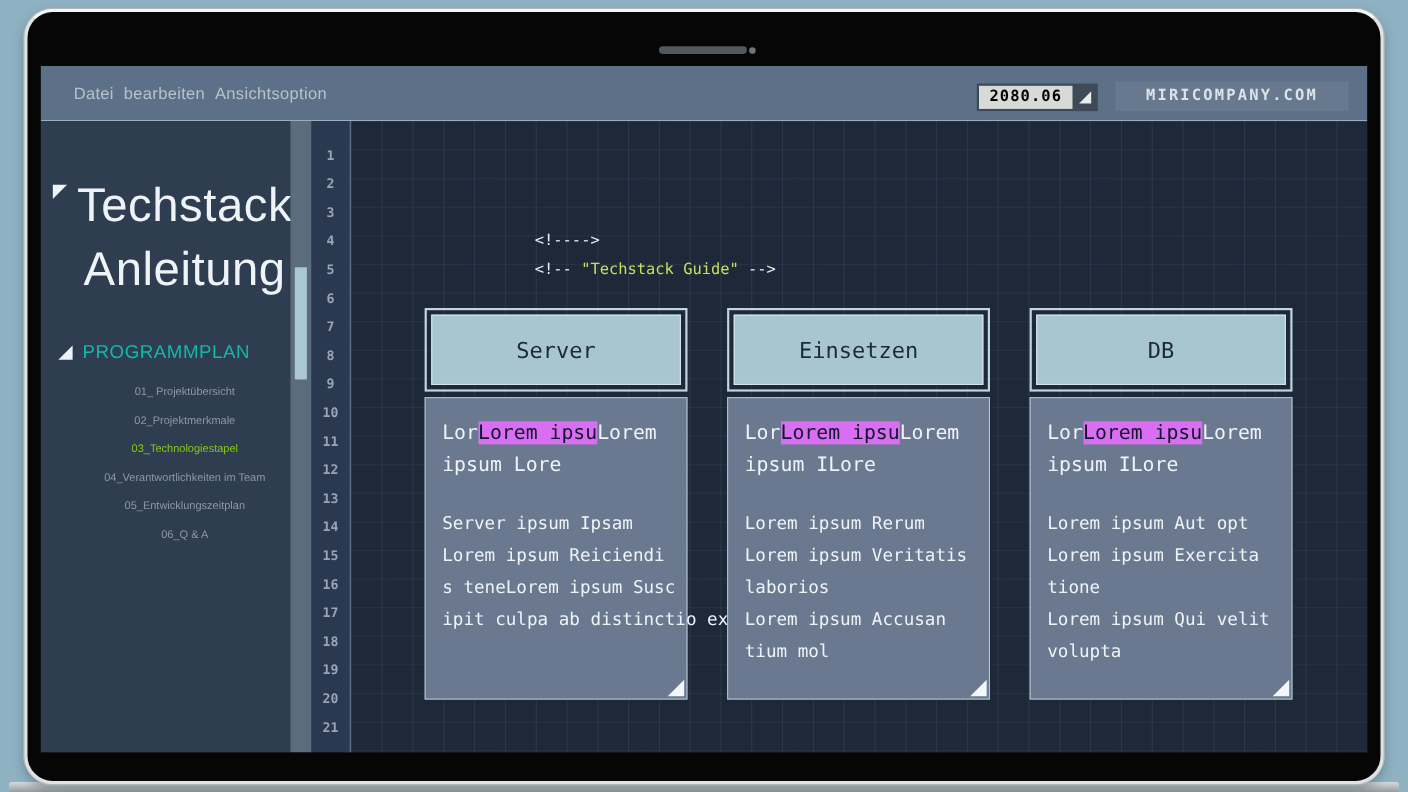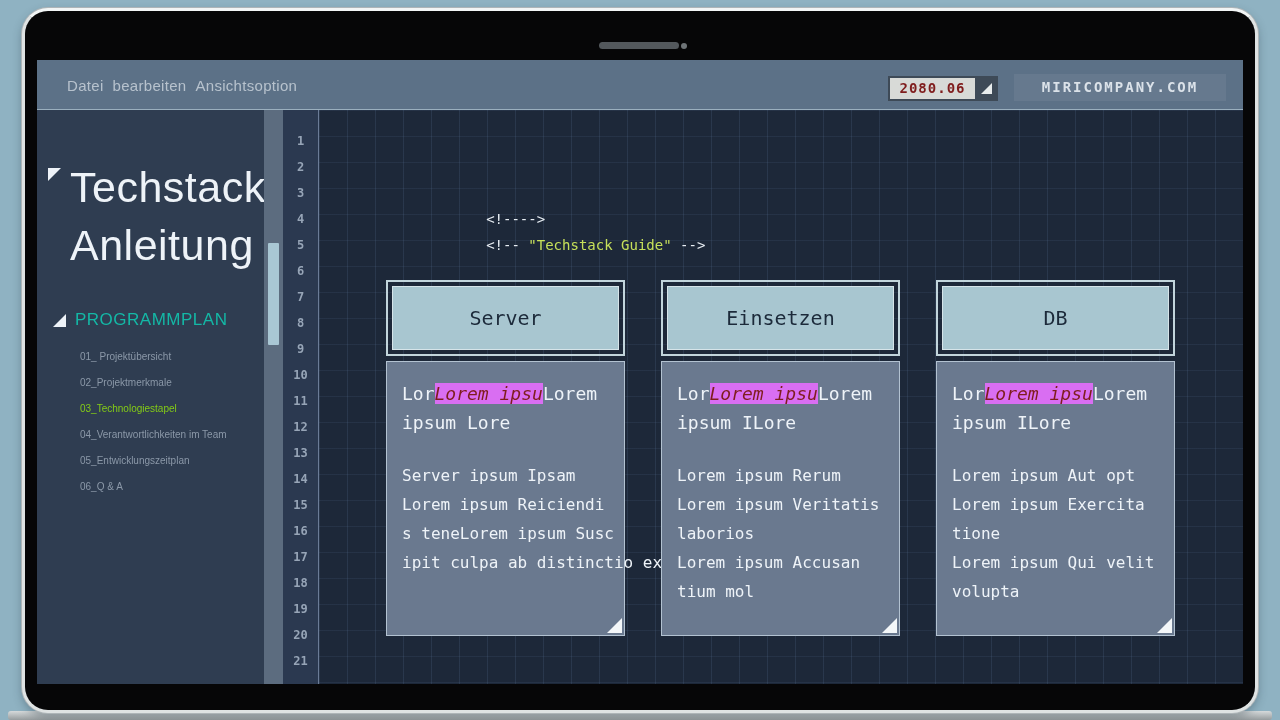--- a/index.html
+++ b/index.html
@@ -38,38 +38,38 @@
     border-bottom:1px solid rgba(205,225,235,.55);
   }
   .menus { position:absolute; left:30px; top:0; height:50px; display:flex; align-items:center; gap:9px; }
   .menu-item { color:#b7c2cd; font-size:15px; letter-spacing:.3px; cursor:default; }
   .version-box {
     position:absolute; left:851px; top:16px; width:110px; height:25px;
     background:#3e4a57; display:flex; align-items:center;
   }
   .version-value {
     margin-left:2px; width:85px; height:21px; background:#d8dad7;
-    color:#7f1d1d; font-family:"DejaVu Sans Mono", monospace; font-weight:bold;
+    color:#000000; font-family:"DejaVu Sans Mono", monospace; font-weight:bold;
     font-size:14px; text-align:center; line-height:21px; letter-spacing:1px;
   }
   .version-tri {
     margin-left:6px; width:0; height:0;
     border-bottom:11px solid #e8ecec; border-left:11px solid transparent;
   }
   .brand {
     position:absolute; left:977px; top:14px; width:212px; height:27px;
     background:#66798e; color:#dbe2e9; font-family:"DejaVu Sans Mono", monospace;
     font-weight:bold; font-size:14px; letter-spacing:2px; text-align:center; line-height:27px;
   }
 
   
   .content-row { position:absolute; left:0; right:0; top:50px; bottom:0; display:flex; }
 
   
-  .sidebar { position:relative; width:227px; background:#2f3d51; flex:none; }
+  .sidebar { position:relative; width:227px; background:#2f3d51; flex:none;text-align:center; }
   .title-marker {
     position:absolute; left:11px; top:58px; width:0; height:0;
     border-top:13px solid #eef3f8; border-right:13px solid transparent;
   }
   .doc-title {
     position:absolute; left:33px; top:48px; color:#eef3f8;
     font-size:43px; font-weight:400; line-height:58px; letter-spacing:.5px;
   }
   .section-head {
     position:absolute; left:16px; top:200px; display:flex; align-items:center; gap:9px;
@@ -126,21 +126,21 @@
     height:100%; background:#a8c6d0; border:1px solid #d6e4e9;
     color:#1c2a3a; font-family:"DejaVu Sans Mono", monospace; font-size:20px;
     display:flex; align-items:center; justify-content:center;
   }
   .card-body {
     position:relative; margin-top:5px; height:275px;
     background:#6a798f; border:1px solid #b3c2d1; padding:17px 15px;
     font-family:"DejaVu Sans Mono", monospace; color:#eef3f8;
   }
   .para1 { font-size:18px; line-height:29px; margin-bottom:24px; }
-  .hl { background:#d96ef2; color:#7f1d1d;font-style:italic; }
+  .hl { background:#d96ef2; color:#0f172a; }
   .para2-line { font-size:16px; line-height:29px; white-space:pre; }
   .fold {
     position:absolute; right:2px; bottom:2px; width:0; height:0;
     border-bottom:15px solid #f4f7f9; border-left:15px solid transparent;
   }
 </style>
 </head>
 <body>
 
 <div class="stage">

